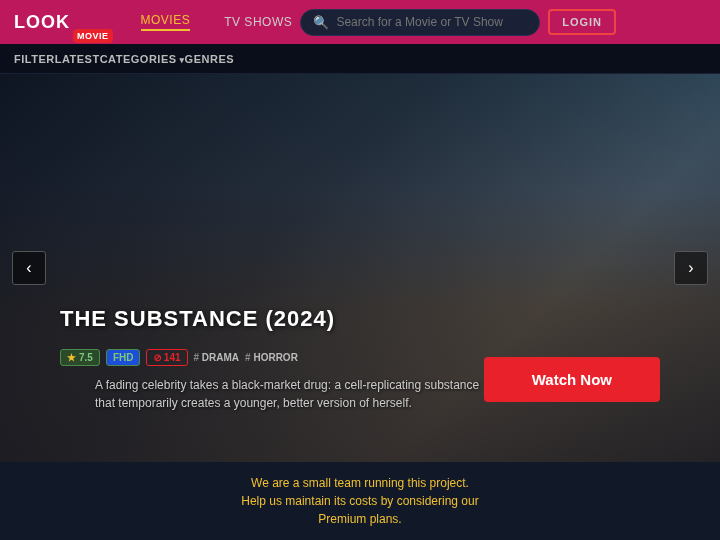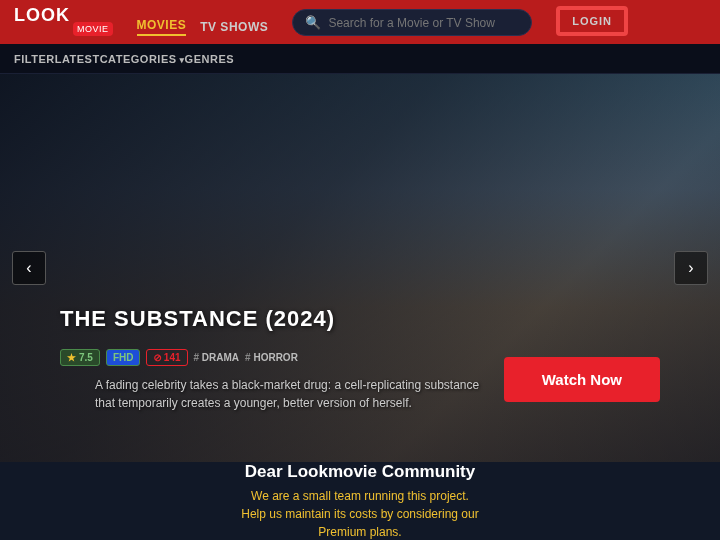--- a/index.html
+++ b/index.html
@@ -1,59 +1,60 @@
 <!DOCTYPE html>
 <html><head>
   <meta charset="utf-8">
   <style>
     * { margin: 0; padding: 0; box-sizing: border-box; }
     body { width: 720px; height: 540px; overflow: hidden; font-family: Arial, sans-serif; background: #0a0e1a; color: #fff; }
 
     
     .navbar {
-      display: flex; align-items: flex-end;
-      background: #b91c1c;
+      display: flex; align-items: center;
+      background: #be185d;
       padding: 8px 14px;
       height: 44px;
-      gap: 24px;
+      gap: 8px;
       position: relative; z-index: 10;
     }
     .logo {
       display: flex; align-items: center; gap: 3px;
       font-weight: 900; font-size: 18px; letter-spacing: 1px; color: #fff;
     }
     .logo-look { color: #fff; }
     .logo-movie {
       background: #e8212b; color: #fff;
-      font-size: 9px; font-weight: 400;
+      font-size: 9px; font-weight: 700;
       padding: 2px 4px; border-radius: 4px;
       letter-spacing: 0.5px;
       margin-top: 27px;
     }
     .nav-links { display: flex; gap: 14px; align-items: center; }
     .nav-link {
-      font-size: 12px; font-weight: 700; letter-spacing: 0.5px;
+      font-size: 12px; font-weight: 400; letter-spacing: 0.5px;
       color: #ccc; text-decoration: none; cursor: pointer;
       text-transform: uppercase;
+      margin-left: 20px;
     }
     .nav-link.active { color: #f0c030; border-bottom: 2px solid #f0c030; padding-bottom: 2px; }
     .search-bar {
       display: flex; align-items: center;
       background: #1a2035; border: 1px solid #2a3050;
       border-radius: 20px; padding: 5px 12px;
       flex: 1; max-width: 240px;
       gap: 7px;
     }
     .search-icon { color: #aaa; font-size: 13px; }
     .search-input {
       background: none; border: none; outline: none;
       color: #aaa; font-size: 12px; width: 100%;
     }
     .login-btn {
-      background: transparent; border: 4px solid #ef4444;
+      background: transparent; border: 2px solid #ef4444;
       color: #ccc; font-size: 11px; font-weight: 700;
       padding: 5px 12px; border-radius: 4px; cursor: pointer;
       letter-spacing: 1px;
     }
 
     
     .subnav {
       display: flex; align-items: center;
       background: #0a0e1a;
       padding: 5px 14px;
@@ -130,21 +131,21 @@
 
     
     .hero-cta {
       position: absolute; bottom: 60px; right: 60px;
       display: flex; flex-direction: column; gap: 10px;
       z-index: 5;
     }
     .btn-watch {
       background: #e8212b; color: #fff;
       border: none; font-size: 15px; font-weight: 700;
-      padding: 14px 38px; border-radius: 4px; cursor: pointer;
+      padding: 14px 48px; border-radius: 4px; cursor: pointer;
       white-space: nowrap;
     }
     .btn-trailer {
       background: rgba(30,30,50,0.85); color: #fff;
       border: 1px solid #555; font-size: 14px; font-weight: 600;
       padding: 12px 38px; border-radius: 4px; cursor: pointer;
       text-align: center;
     }
 
     
@@ -212,19 +213,18 @@
     </div>
     <p class="movie-desc">A fading celebrity takes a black-market drug: a cell-replicating substance that temporarily creates a younger, better version of herself.</p>
   </div>
 
   <div class="hero-cta">
     <button class="btn-watch">Watch Now</button>
   </div>
 </div>
 
 <div class="community-banner">
-  <div class="community-title">Dear Lookmovie Community</div>
   <div class="community-text">
     We are a small team running this project.<br>
     Help us maintain its costs by considering our<br>
     Premium plans.
   </div>
 </div>
 
 </body></html>

